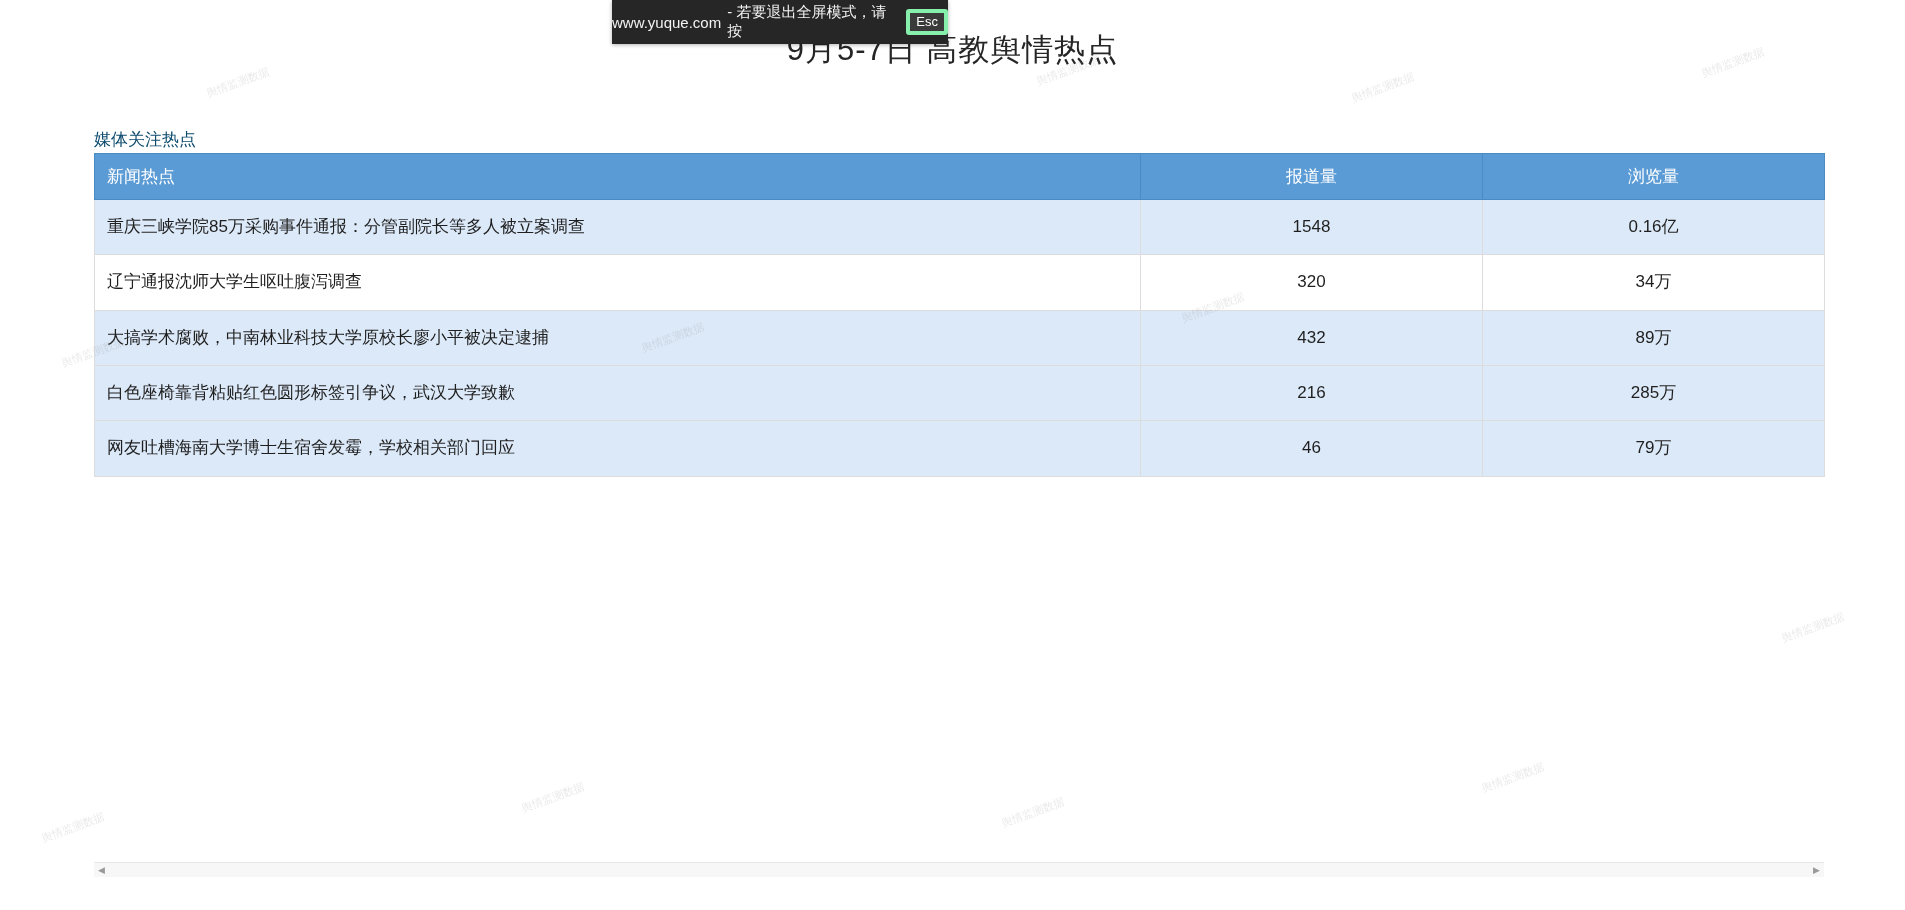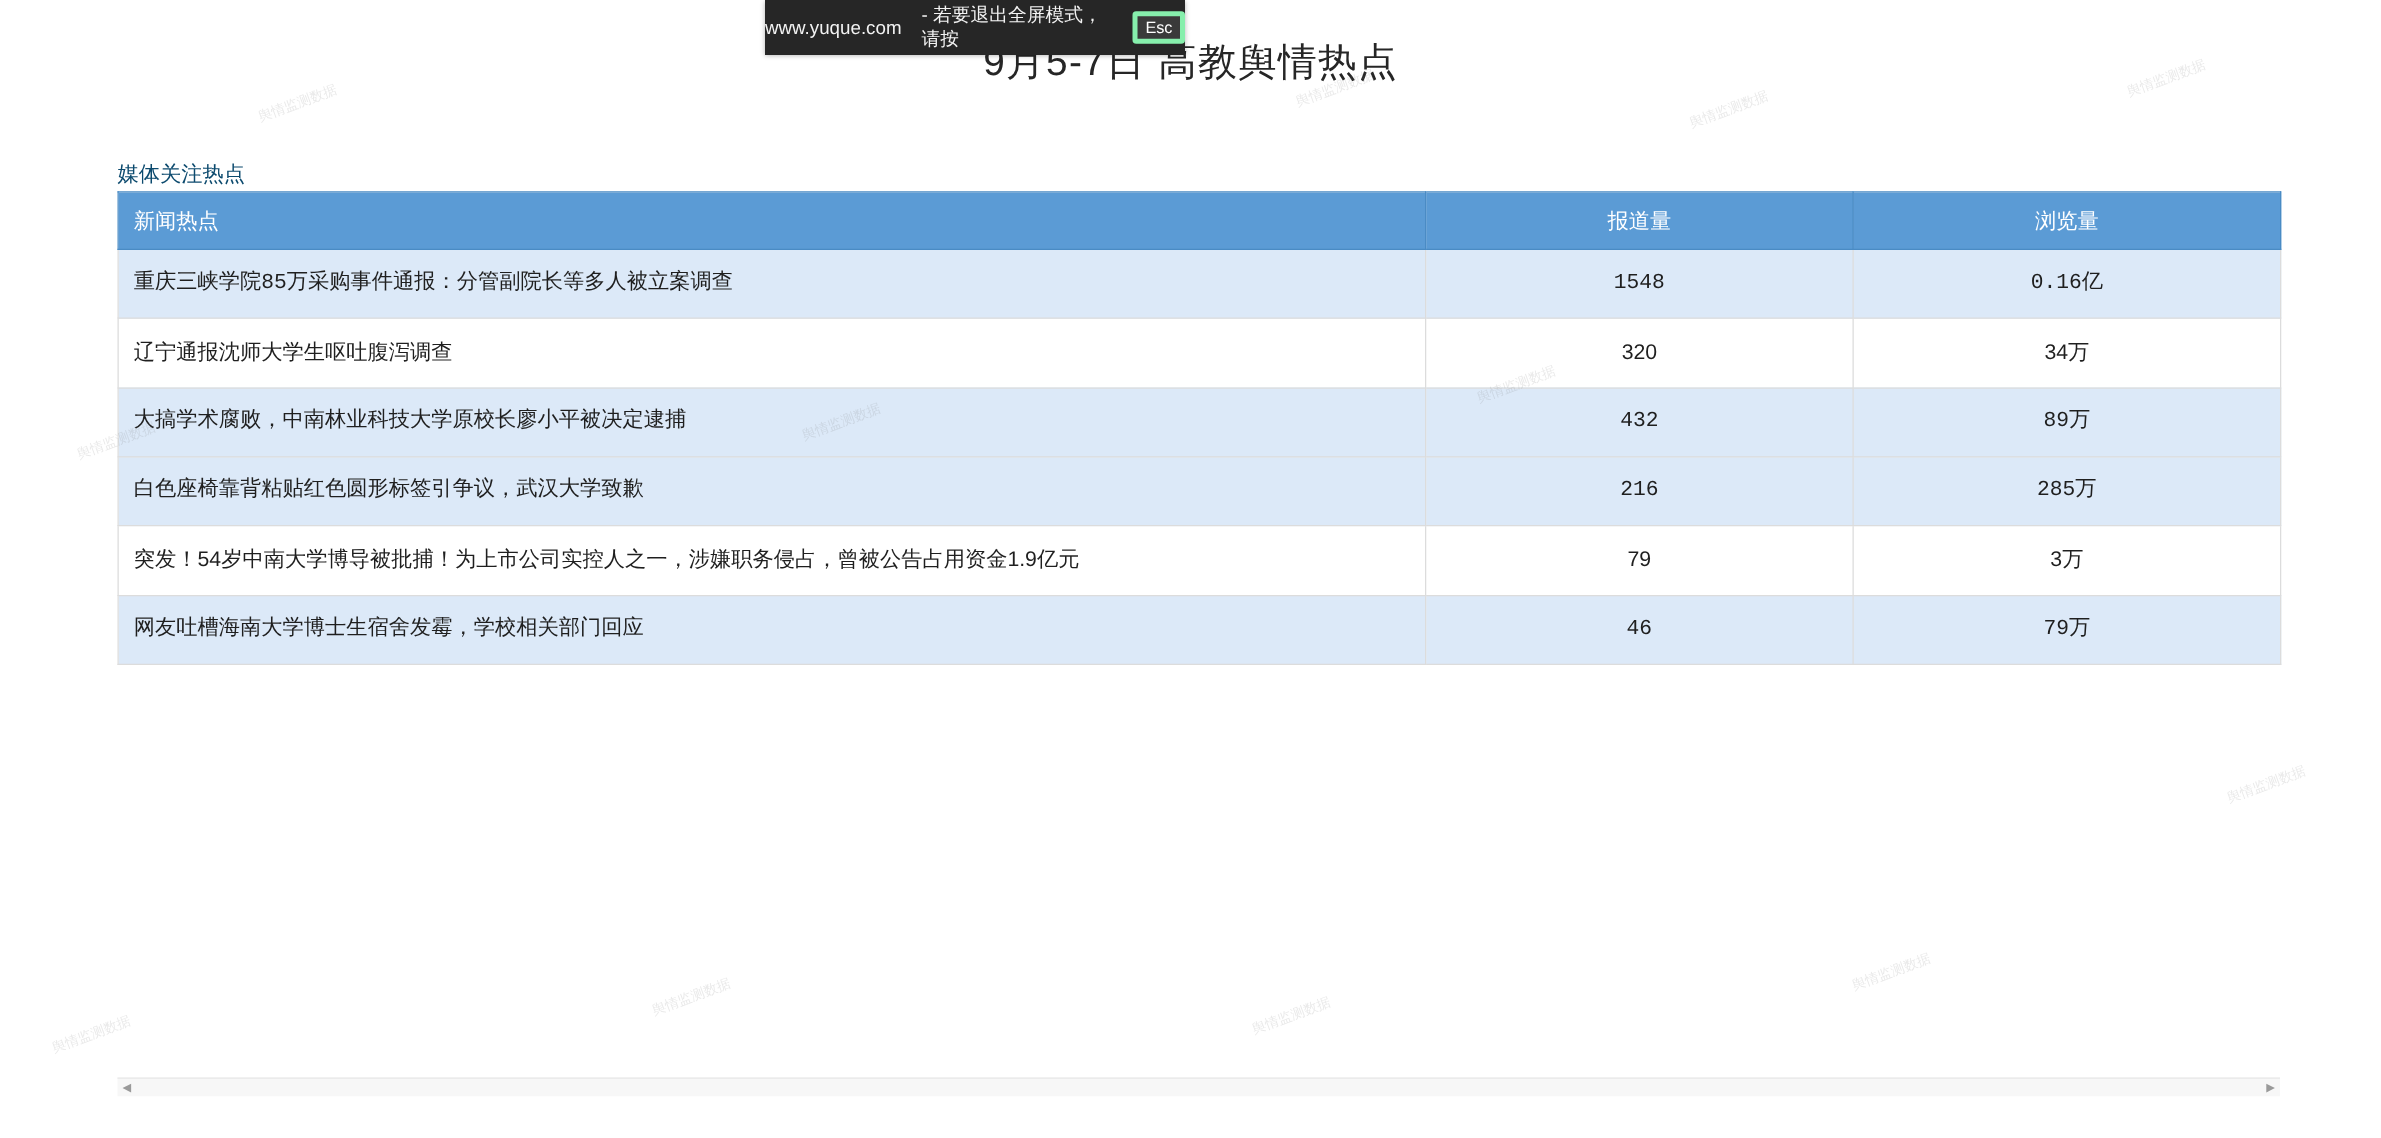--- a/index.html
+++ b/index.html
@@ -21,21 +21,21 @@
     top: 0;
     left: 612px;
     width: 336px;
     height: 44px;
     background: #262626;
     color: #f2f2f2;
     font-size: 15px;
     display: flex;
     align-items: center;
     justify-content: center;
-    gap: 16px;
+    gap: 6px;
     z-index: 50;
     box-shadow: 0 1px 4px rgba(0,0,0,0.3);
   }
   #fullscreen-notice .esc-key {
     display: inline-block;
     border: 4px solid #86efac;
     border-radius: 3px;
     padding: 1px 6px;
     font-size: 13px;
     line-height: 16px;
@@ -101,21 +101,21 @@
     padding: 14px 12px;
     line-height: 1.55;
     vertical-align: middle;
   }
   table.hot-table tbody td.title-cell {
     text-align: left;
   }
   table.hot-table tbody td.num-cell {
     text-align: center;
   }
-  tbody tr.band-blue td { background: #dce9f8; font-family: Liberation Mono, monospace; }
+  tbody tr.band-blue td { background: #dce9f8; }
   tbody tr.band-white td { background: #ffffff; }
   tbody tr.note-row td {
     background: #f4f4f4;
     text-align: left;
     height: 30px;
     padding: 10px 12px;
     color: #1f1f1f;
   }
 
   
@@ -196,25 +196,20 @@
         <tr class="band-blue">
           <td class="title-cell">大搞学术腐败，中南林业科技大学原校长廖小平被决定逮捕</td>
           <td class="num-cell">432</td>
           <td class="num-cell">89万</td>
         </tr>
         <tr class="band-blue">
           <td class="title-cell">白色座椅靠背粘贴红色圆形标签引争议，武汉大学致歉</td>
           <td class="num-cell">216</td>
           <td class="num-cell">285万</td>
         </tr>
-        <tr class="band-white">
-          <td class="title-cell">突发！54岁中南大学博导被批捕！为上市公司实控人之一，涉嫌职务侵占，曾被公告占用资金1.9亿元</td>
-          <td class="num-cell">79</td>
-          <td class="num-cell">3万</td>
-        </tr>
         <tr class="band-blue">
           <td class="title-cell">网友吐槽海南大学博士生宿舍发霉，学校相关部门回应</td>
           <td class="num-cell">46</td>
           <td class="num-cell">79万</td>
         </tr>
       </tbody>
   </table>
 </div>
 
 <div class="h-scrollbar">

